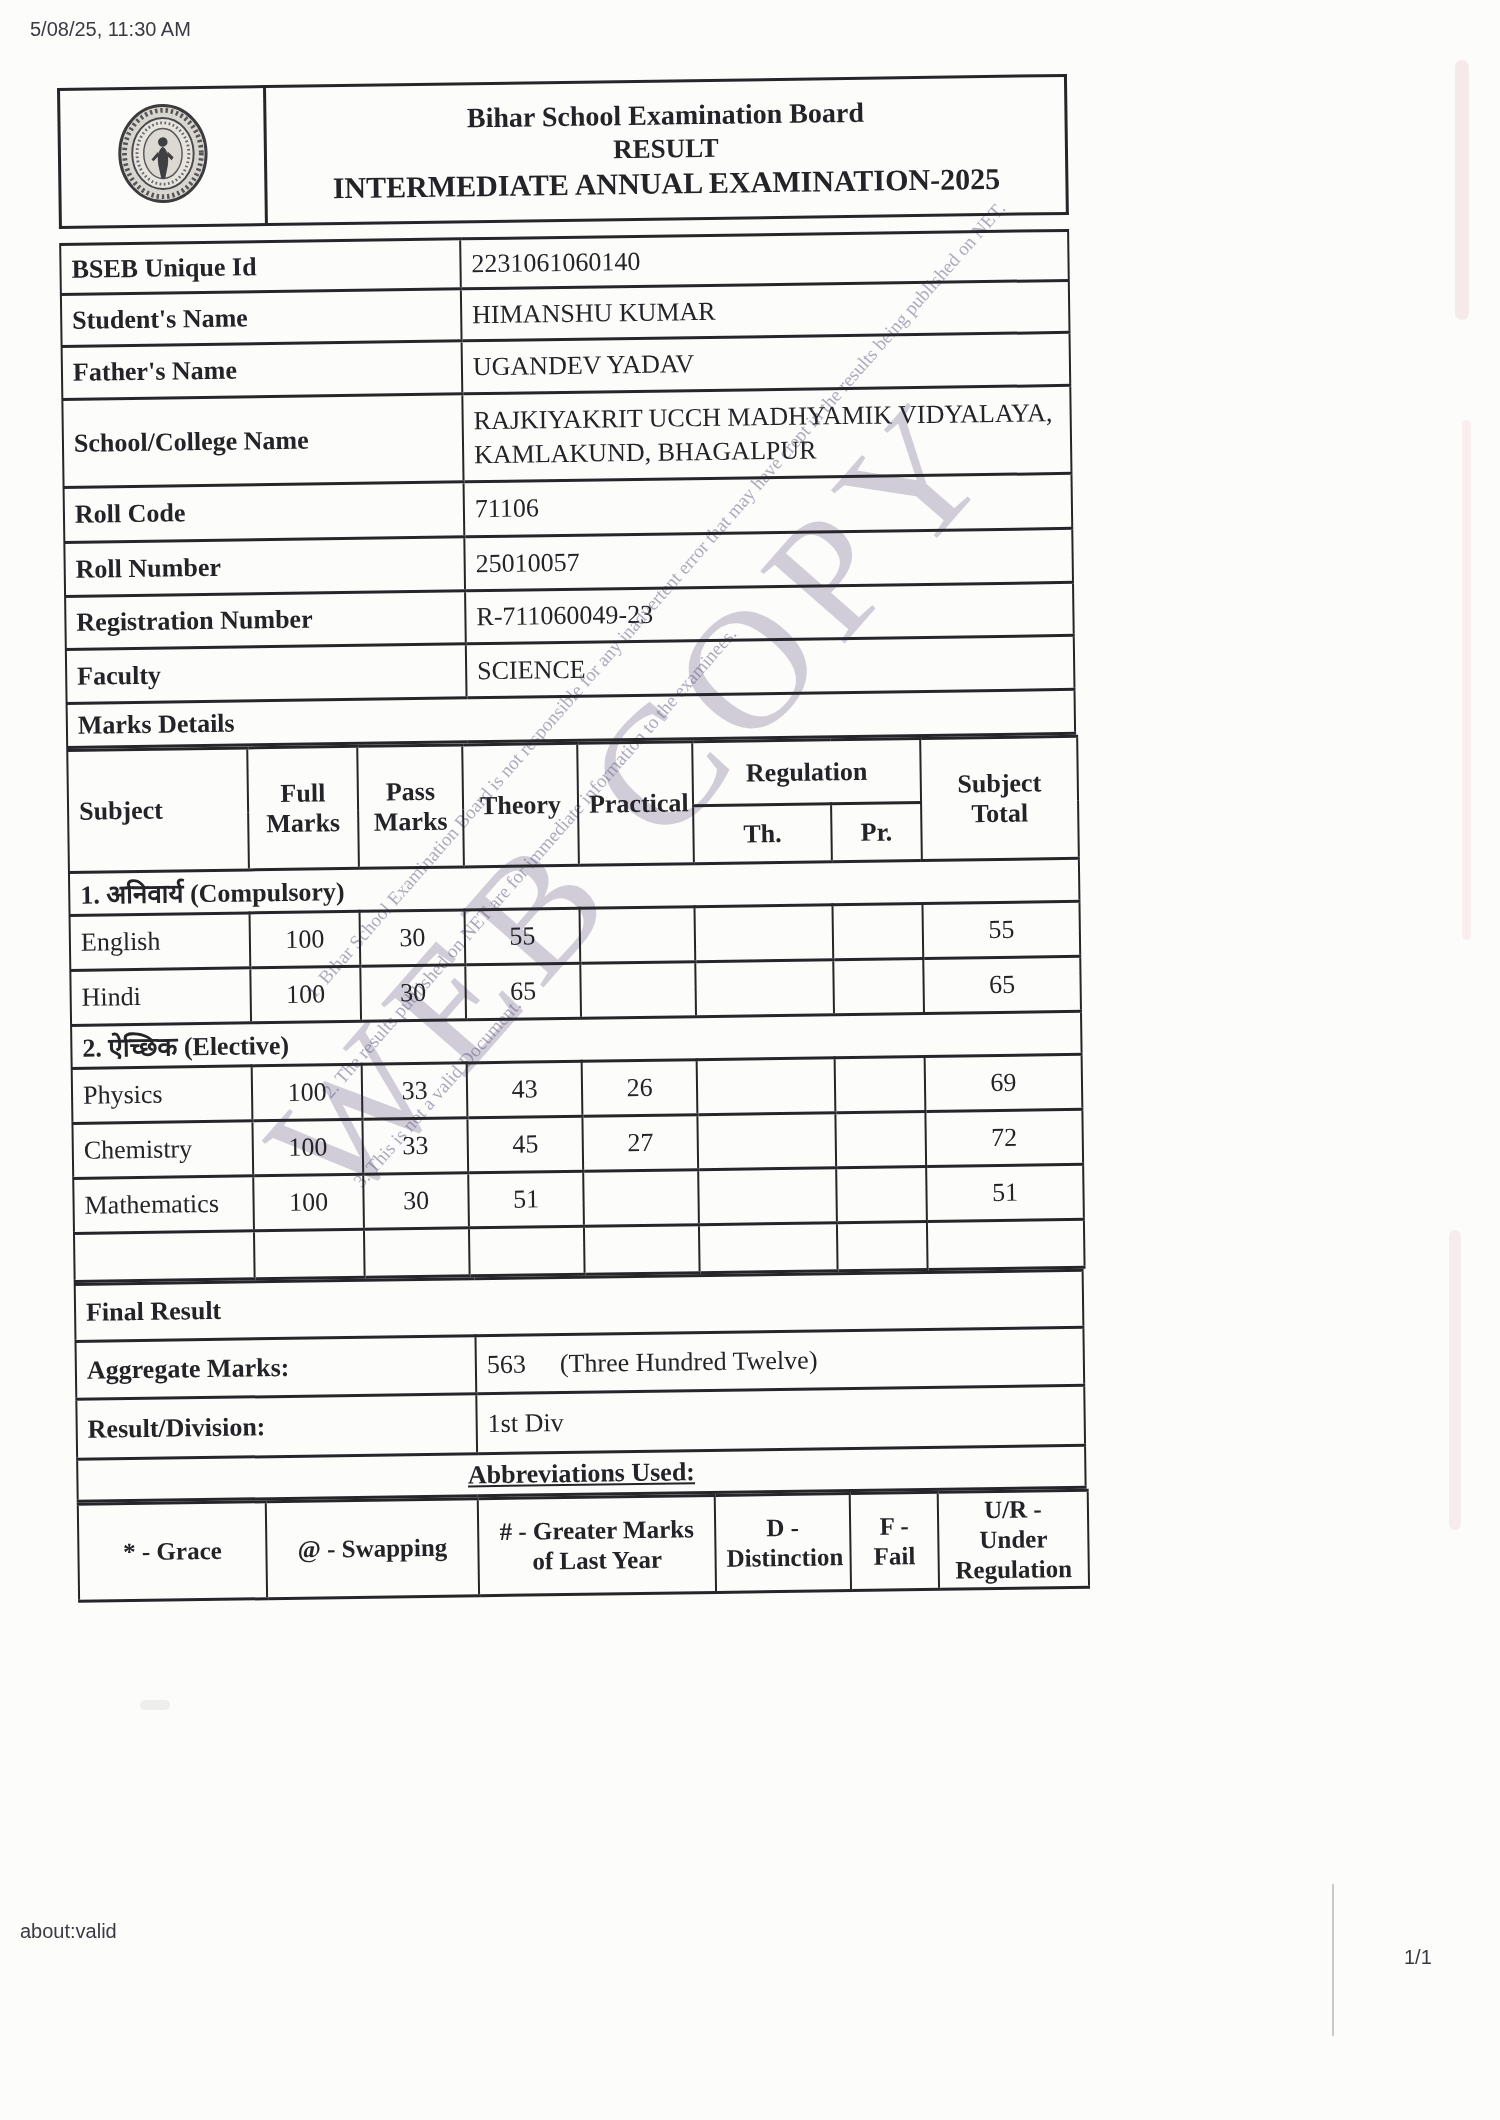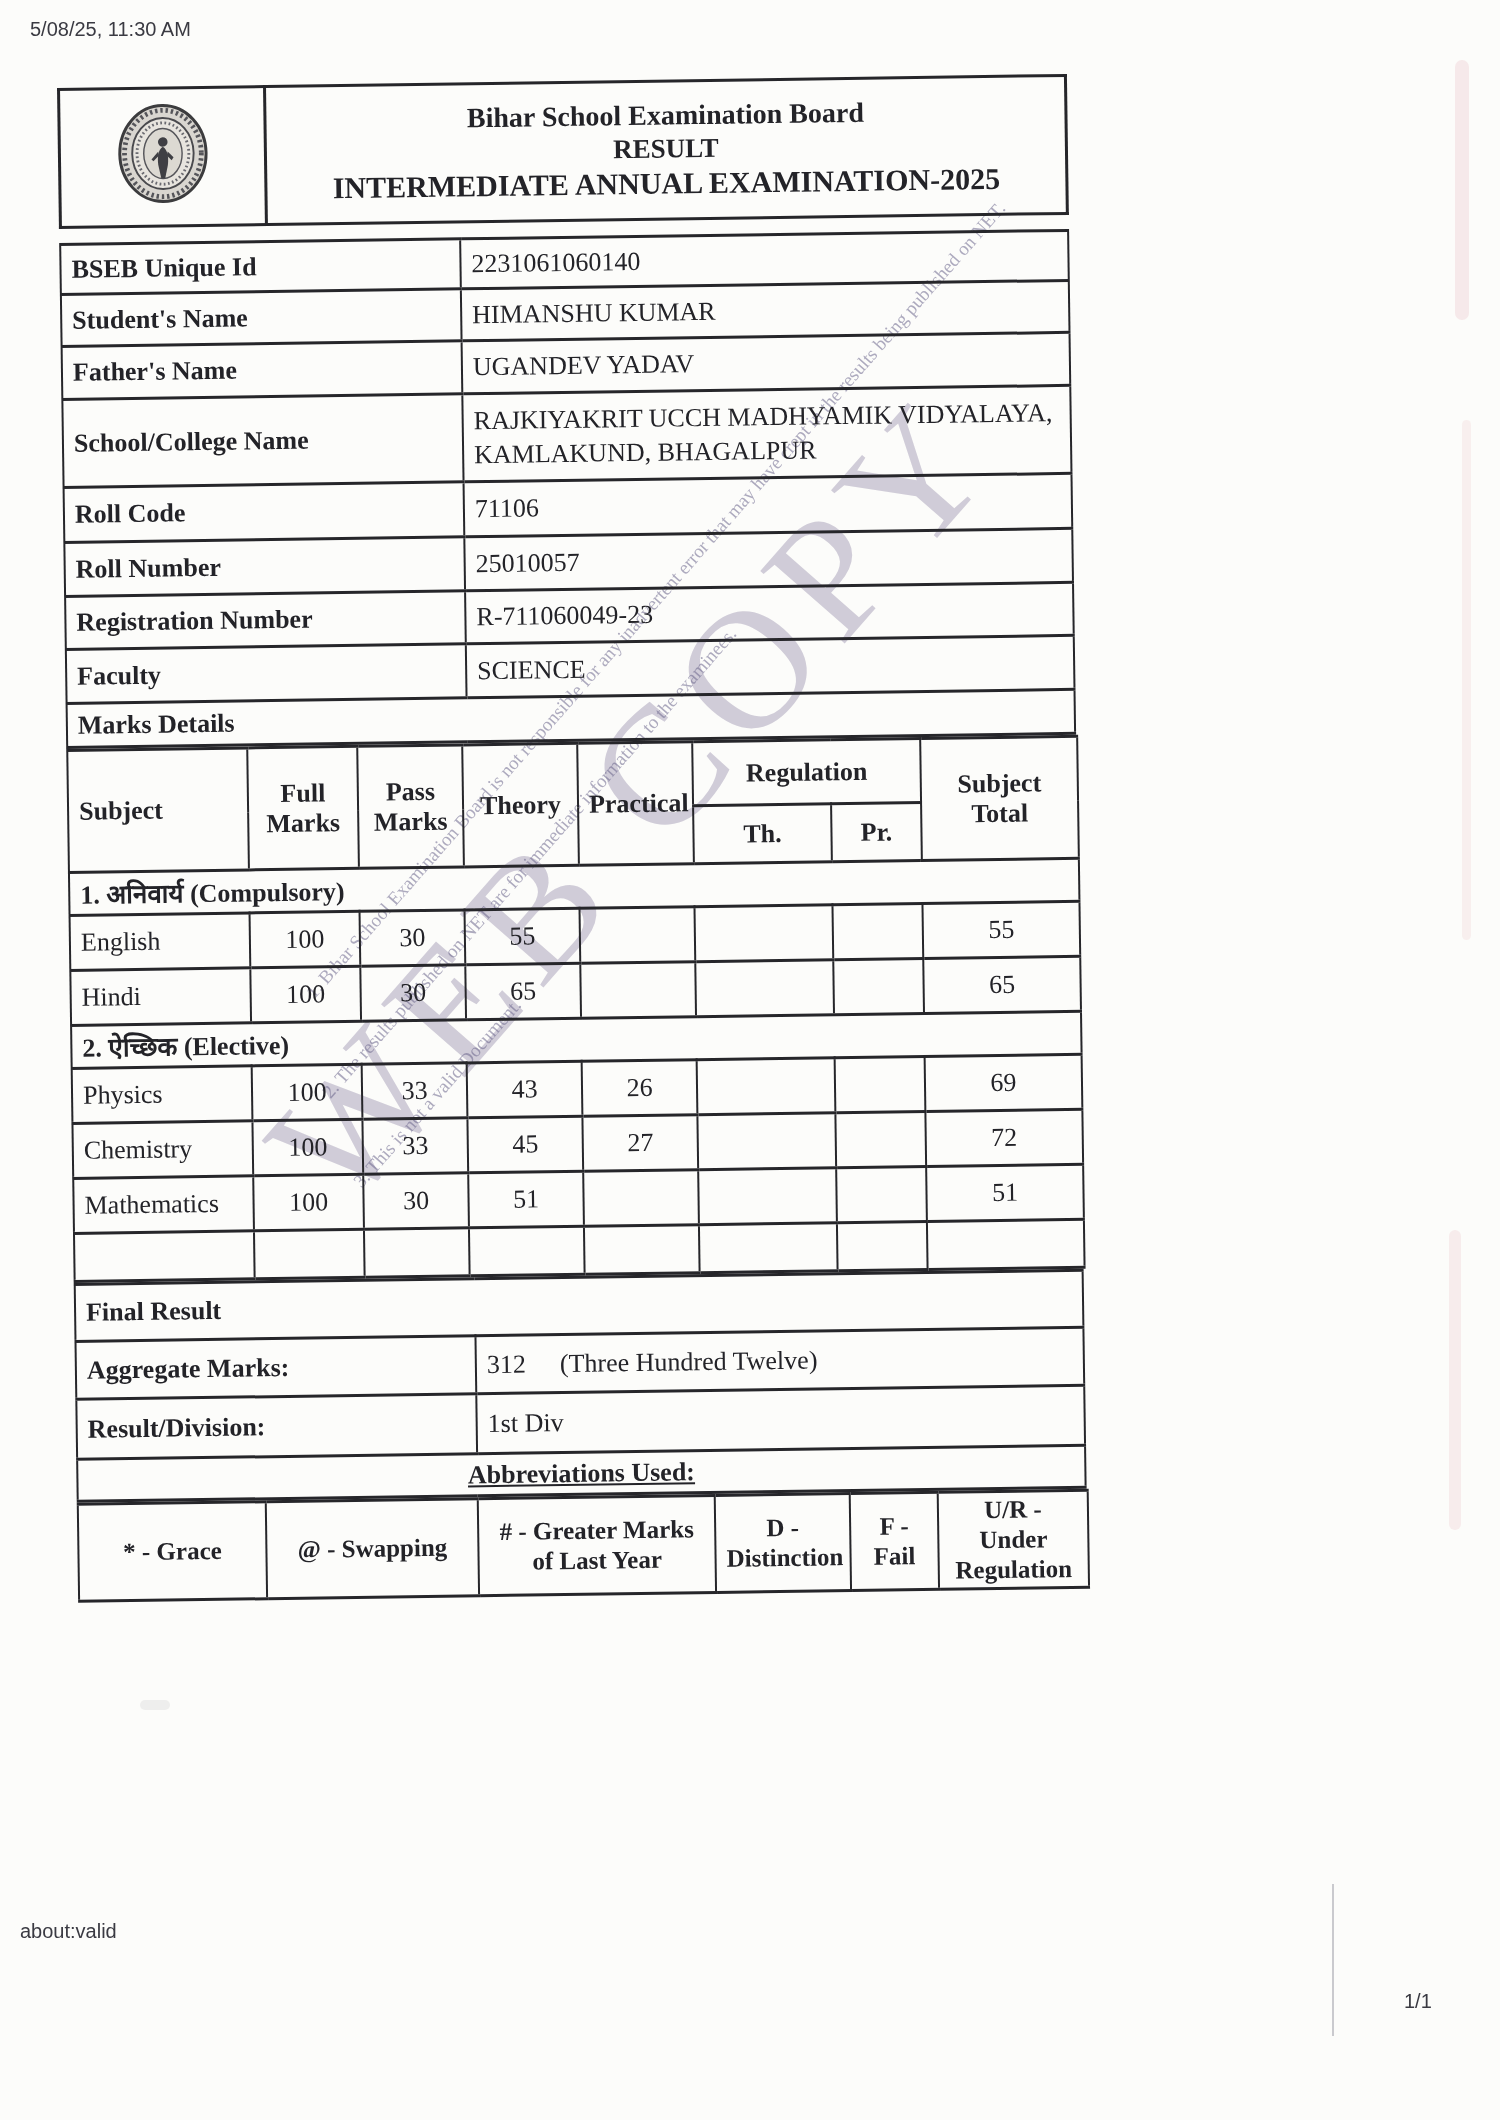--- a/index.html
+++ b/index.html
@@ -9,21 +9,21 @@
     font-family:"Liberation Serif","DejaVu Serif",serif;
     color:#232328;
   }
   .print-meta{
     position:absolute;
     font-family:"Liberation Sans","DejaVu Sans",sans-serif;
     font-size:20px;color:#3a3a42;
   }
   #print-timestamp{left:30px;top:18px;}
   #footer-url{left:20px;top:1920px;}
-  #page-indicator{left:1404px;top:1990px;}
+  #page-indicator{left:1404px;top:1946px;}
 
   
   .doc{
     position:absolute;left:57px;top:88px;width:1010px;
     transform:rotate(-0.8deg);transform-origin:0 0;
   }
   .doc table{
     border-collapse:collapse;table-layout:fixed;width:1010px;
     position:relative;z-index:2;
   }
@@ -263,21 +263,21 @@
         <col style="width:400px">
         <col>
       </colgroup>
     <tbody>
         <tr style="height:57px;">
       <td class="section-cell" colspan="2">Final Result</td>
     </tr>
     <tr style="height:58px;">
       <td class="lbl">Aggregate Marks:</td>
       <td class="val">
-        <span>312</span><span class="agg-words">(Three Hundred Twelve)</span>
+        <span>563</span><span class="agg-words">(Three Hundred Twelve)</span>
       </td>
     </tr>
     <tr style="height:60px;">
       <td class="lbl">Result/Division:</td>
       <td class="val">1st Div</td>
     </tr>
     <tr style="height:42px;">
       <td colspan="2">
         <div class="abbr-title">Abbreviations Used:</div>
       </td>

